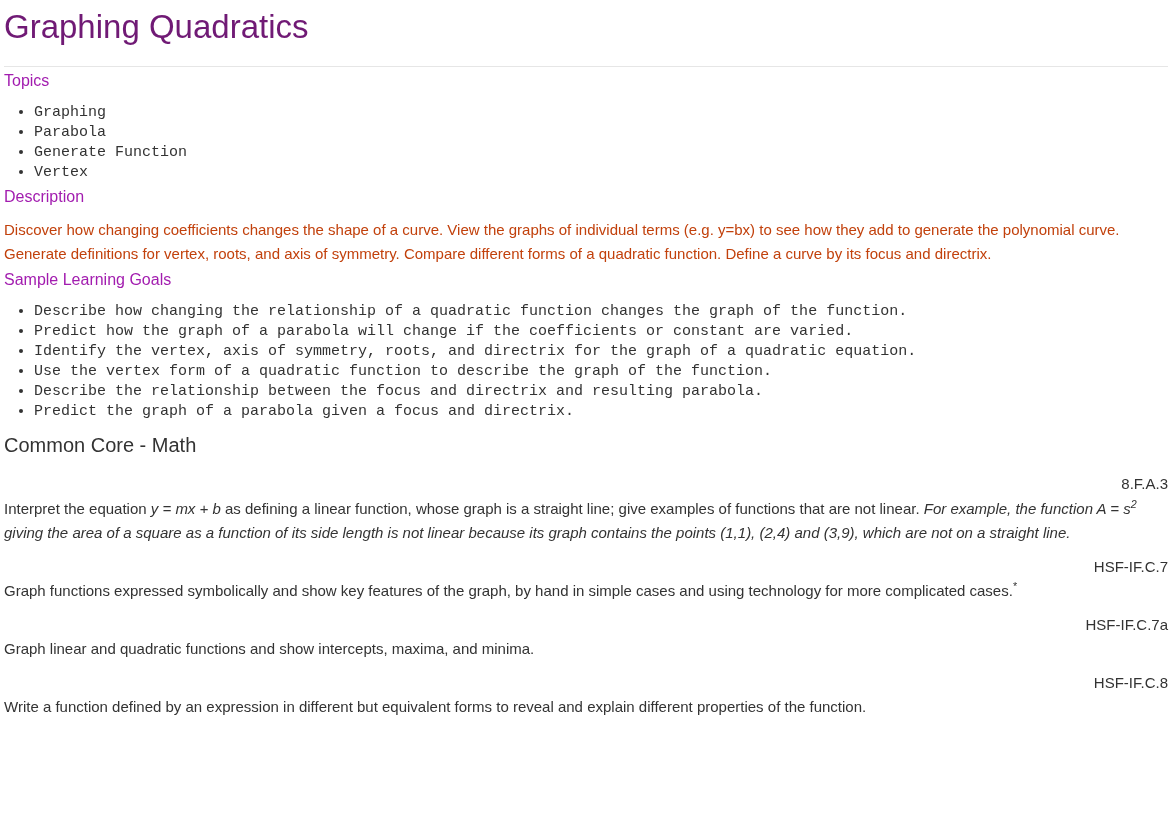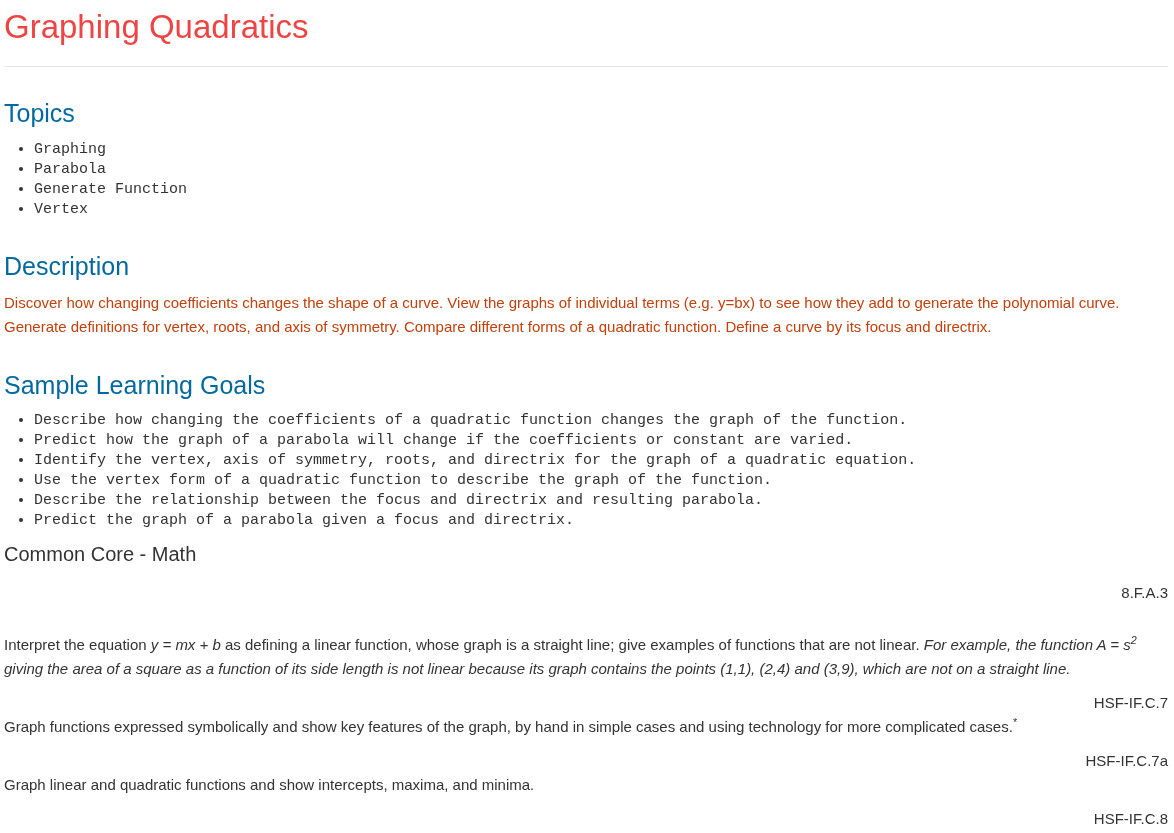--- a/index.html
+++ b/index.html
@@ -7,34 +7,34 @@
   body {
     width: 1174px;
     font-family: "Liberation Sans", "DejaVu Sans", sans-serif;
     color: #333333;
   }
   .page { padding: 0 6px 20px 4px; }
 
   h1.page-title {
     font-size: 33px;
     font-weight: 400;
-    color: #ef4444;
+    color: #701a75;
     margin: 9px 0 21px 0;
     line-height: 1.1;
   }
   hr.title-divider {
     border: 0;
     border-top: 1px solid #e6e6e6;
     margin: 0;
   }
   h2.section-heading {
-    font-size: 25px;
+    font-size: 16px;
     font-weight: 400;
-    color: #0369a1;
-    margin: 33px 0 0 0;
+    color: #a21caf;
+    margin: 6px 0 0 0;
     line-height: 1.05;
   }
   h3.sub-heading {
     font-size: 20px;
     font-weight: 400;
     color: #333333;
     margin: 12px 0 16px 0;
     line-height: 1.1;
   }
   ul.bullet-list {
@@ -58,21 +58,21 @@
     line-height: 24px;
     margin: 10px 0 0 0;
     text-align: right;
   }
   .standard-item:first-child .std-code { margin-top: 13px; }
   .standard-item .std-text {
     font-size: 15px;
     line-height: 24px;
     margin: 0;
   }
-  .standard-item:first-child .std-text { margin-top: 28px; }
+  .standard-item:first-child .std-text { margin-top: 1px; }
   em { font-style: italic; }
   sup { font-size: 0.72em; line-height: 0; }
 </style>
 </head>
 <body>
 
 <div class="page">
 
   <h1 class="page-title">Graphing Quadratics</h1>
 
@@ -89,21 +89,21 @@
   </section>
 
   <section>
     <h2 class="section-heading">Description</h2>
     <p class="body-text">Discover how changing coefficients changes the shape of a curve. View the graphs of individual terms (e.g. y=bx) to see how they add to generate the polynomial curve. Generate definitions for vertex, roots, and axis of symmetry. Compare different forms of a quadratic function. Define a curve by its focus and directrix.</p>
   </section>
 
   <section>
     <h2 class="section-heading">Sample Learning Goals</h2>
     <ul class="bullet-list">
-        <li>Describe how changing the coefficients of a quadratic function changes the graph of the function.</li>
+        <li>Describe how changing the relationship of a quadratic function changes the graph of the function.</li>
         <li>Predict how the graph of a parabola will change if the coefficients or constant are varied.</li>
         <li>Identify the vertex, axis of symmetry, roots, and directrix for the graph of a quadratic equation.</li>
         <li>Use the vertex form of a quadratic function to describe the graph of the function.</li>
         <li>Describe the relationship between the focus and directrix and resulting parabola.</li>
         <li>Predict the graph of a parabola given a focus and directrix.</li>
       </ul>
   </section>
 
   <section>
     <h3 class="sub-heading">Common Core - Math</h3>

